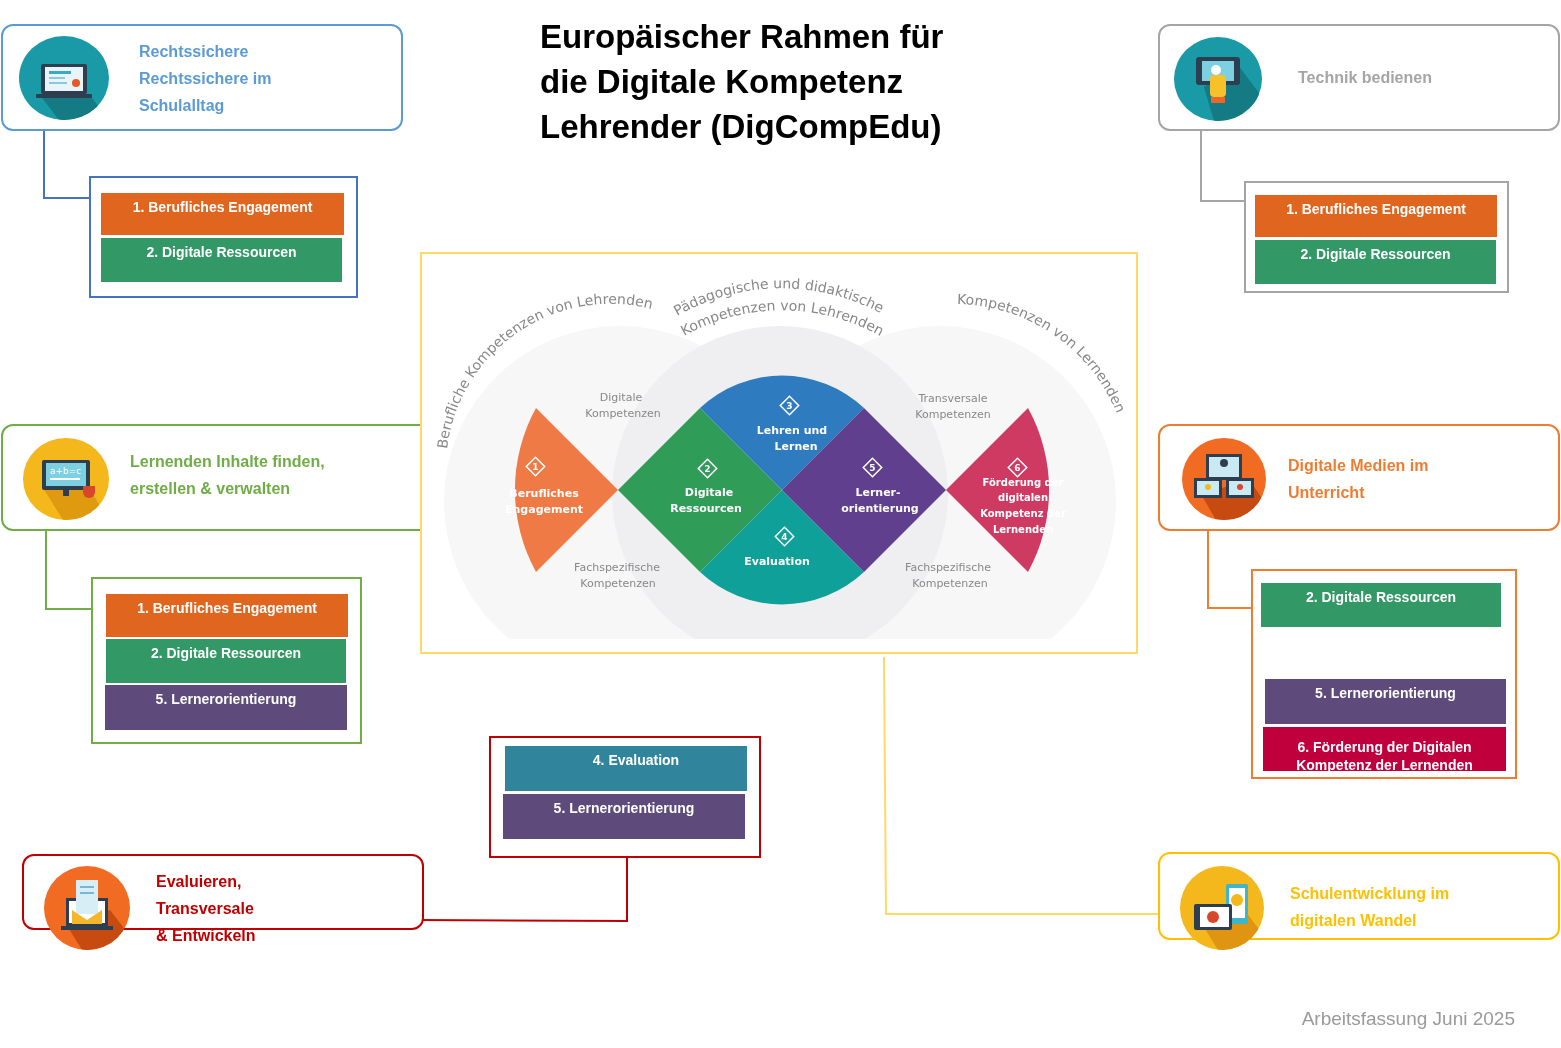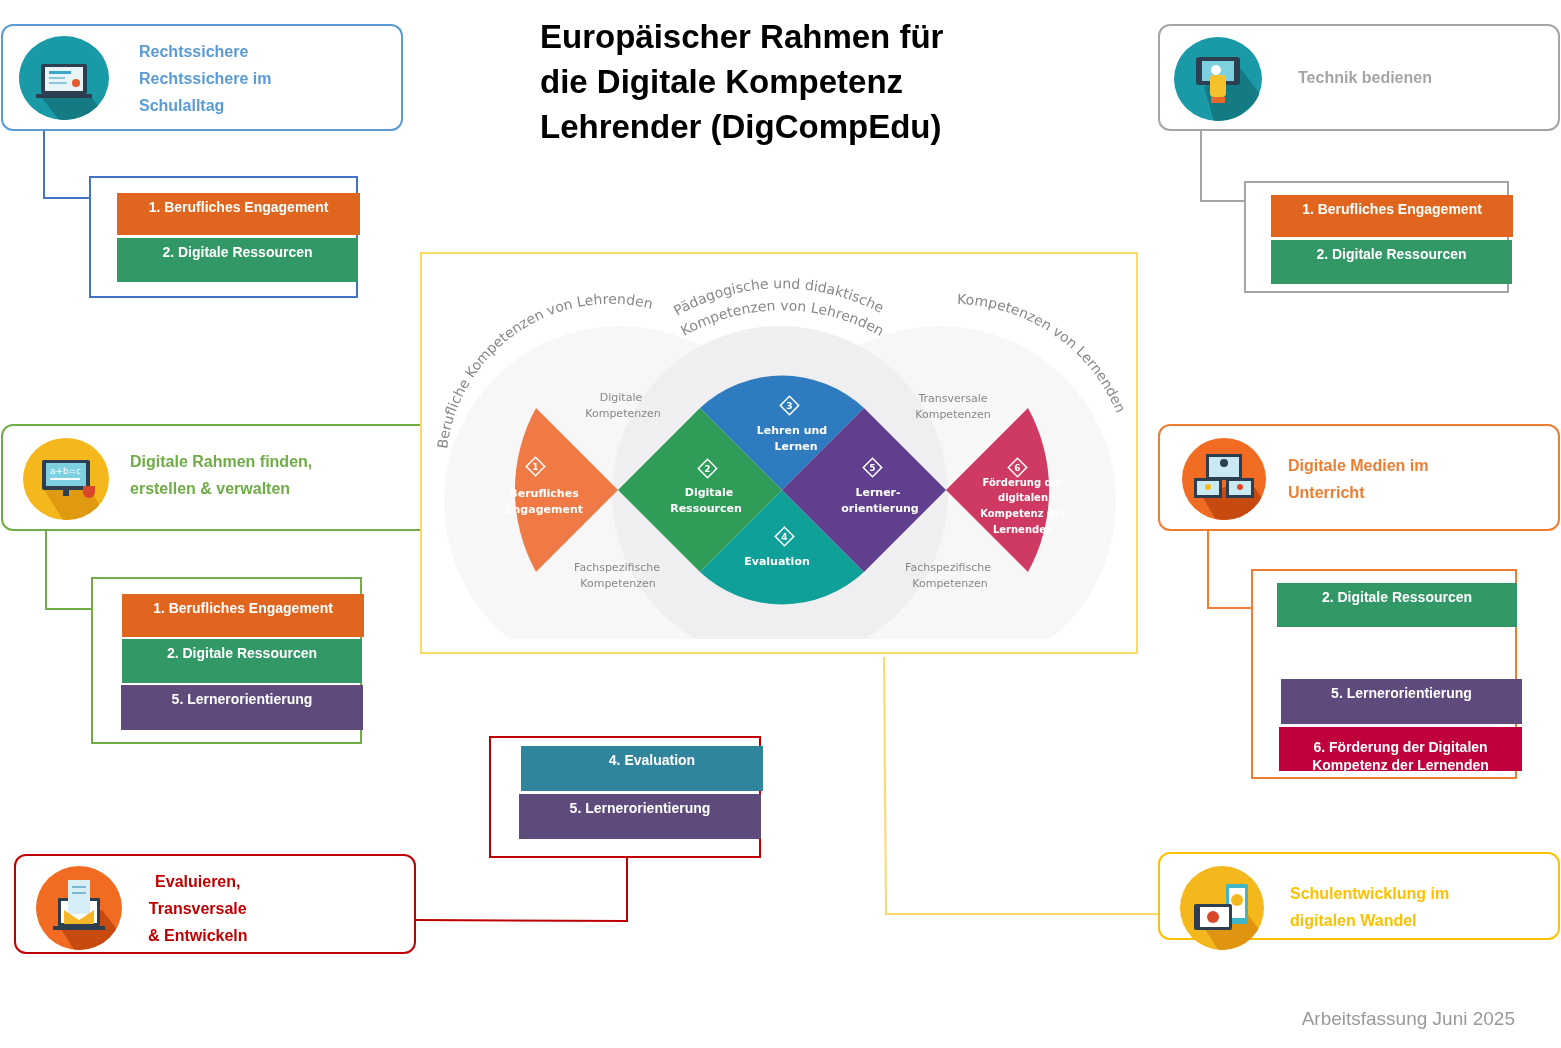--- a/index.html
+++ b/index.html
@@ -6,21 +6,21 @@
   body { width:1561px; height:1048px; position:relative; overflow:hidden;
          font-family:"Liberation Sans", "DejaVu Sans", sans-serif; }
   .abs { position:absolute; }
   .title { left:540px; top:14px; width:480px; font-weight:bold;
            font-size:33px; line-height:45px; color:#000; }
   .card { position:absolute; background:#fff; border:2px solid; border-radius:12px; box-sizing:border-box; }
   .card .icon { position:absolute; width:90px; height:90px; border-radius:50%; overflow:hidden; }
   .card .label { position:absolute; font-weight:bold; font-size:16px; line-height:27px; }
   .list { position:absolute; background:#fff; border:2px solid; box-sizing:border-box; }
   .chip { position:absolute; color:#fff; font-weight:bold; font-size:14px; text-align:center;
-          line-height:18px; padding-top:5px; box-sizing:border-box;margin-left:16px; }
+          line-height:18px; padding-top:5px; box-sizing:border-box; }
   .footer { right:46px; top:1008px; font-size:19px; color:#9a9a9a; }
   .diagram { left:420px; top:252px; width:718px; height:402px; border:2px solid #ffd966;
              box-sizing:border-box; background:#fff; }
   svg text { font-family:"DejaVu Sans", sans-serif; }
 </style>
 </head>
 <body>
 
 <div class="abs title">
   <div>Europäischer Rahmen für</div>
@@ -87,21 +87,21 @@
       <polygon points="20,50 66,50 86,82 40,82" fill="#e09a10"></polygon>
       <rect x="19" y="22" width="48" height="30" rx="2" fill="#2c3e50"></rect>
       <rect x="23" y="25" width="40" height="23" fill="#7dd0e0"></rect>
       <text x="27" y="36" font-size="9" fill="#fff" font-family="DejaVu Sans, sans-serif">a+b=c</text>
       <rect x="27" y="40" width="30" height="2" fill="#fff"></rect>
       <rect x="40" y="52" width="6" height="6" fill="#2c3e50"></rect>
       <path d="M60,48 h12 v6 a6,6 0 0 1 -12,0z" fill="#d9472b"></path>
     </svg>
   </div>
   <div class="label" style="left:127px;top:22px;color:#70ad47;">
-    <div>Digitale Rahmen finden,</div>
+    <div>Lernenden Inhalte finden,</div>
     <div>erstellen &amp; verwalten</div>
   </div>
 </div>
 <div class="list" style="left:91px;top:577px;width:271px;height:167px;border-color:#70ad47;">
   <div class="chip" style="left:13px;top:15px;width:242px;height:43px;background:#e0651f;">1. Berufliches Engagement</div>
   <div class="chip" style="left:13px;top:60px;width:240px;height:44px;background:#329865;">2. Digitale Ressourcen</div>
   <div class="chip" style="left:12px;top:106px;width:242px;height:45px;background:#5e4b7b;">5. Lernerorientierung</div>
 </div>
 
 <div class="card" style="left:1158px;top:424px;width:402px;height:107px;border-color:#ed7d31;">
@@ -123,21 +123,21 @@
     <div>Digitale Medien im</div>
     <div>Unterricht</div>
   </div>
 </div>
 <div class="list" style="left:1251px;top:569px;width:266px;height:210px;border-color:#ed7d31;">
   <div class="chip" style="left:8px;top:12px;width:240px;height:44px;background:#329865;">2. Digitale Ressourcen</div>
   <div class="chip" style="left:12px;top:108px;width:241px;height:45px;background:#5e4b7b;">5. Lernerorientierung</div>
   <div class="chip" style="left:10px;top:156px;width:243px;height:44px;background:#c0003c;padding-top:11px;">6. Förderung der Digitalen Kompetenz der Lernenden</div>
 </div>
 
-<div class="card" style="left:14px;top:854px;width:402px;height:100px;border-color:#c00000;text-align:center;">
+<div class="card" style="left:22px;top:854px;width:402px;height:76px;border-color:#c00000;">
   <div class="icon" style="left:20px;top:10px;width:86px;height:84px;background:#f26b22;">
     <svg width="86" height="84" viewBox="0 0 86 84">
       <polygon points="22,58 66,44 86,70 60,84 38,84" fill="#c74a10"></polygon>
       <rect x="22" y="32" width="42" height="28" fill="#2c3e50"></rect>
       <rect x="25" y="35" width="36" height="22" fill="#fff"></rect>
       <rect x="32" y="14" width="22" height="34" fill="#d7eef6"></rect>
       <rect x="36" y="20" width="14" height="2" fill="#7ab8d0"></rect>
       <rect x="36" y="26" width="14" height="2" fill="#7ab8d0"></rect>
       <path d="M28,44 L43,54 L58,44 V58 H28z" fill="#f6b62a"></path>
       <rect x="17" y="60" width="52" height="4" fill="#2c3e50"></rect>

